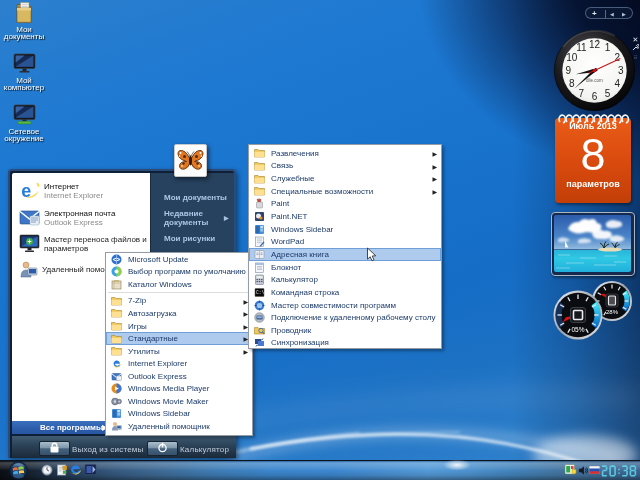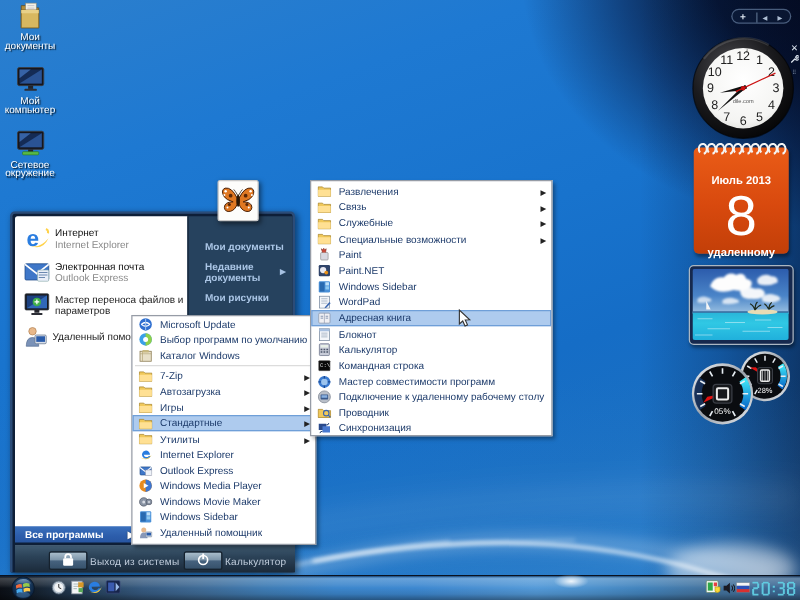--- a/index.html
+++ b/index.html
@@ -21,21 +21,21 @@
 #sm-left{position:absolute;left:2px;top:2px;width:138px;height:249px;background:#fff;border-radius:2px 0 0 0;padding-top:4px}
 #sm-right{position:absolute;left:140px;top:2px;width:84px;height:249px;background:#26425e;border-left:1px solid #17293d}
 .sml-item{display:flex;align-items:center;padding:3px 2px 3px 7px;color:#1b1b1b;font-size:8px;line-height:9px}
 .sml-item svg{flex:0 0 auto;margin-right:4px}
 .sml-item b{display:block;font-weight:normal;color:#0c0c0c}
 .sml-item span{display:block;color:#8a8a8a}
 .sml-item .two{width:104px}
 .smr-item{position:absolute;left:13px;font-size:8px;font-weight:bold;color:#abc6e6;white-space:nowrap}
 .smr-arr{position:absolute;left:60px;top:5px;font-size:6px;color:#a6c1e2}
 #sm-allprog{position:absolute;left:2px;top:250px;width:224px;height:13px;background:linear-gradient(to bottom,#3a70bd,#2c5dab 60%,#2856a2);color:#fff;font-size:8px;line-height:13px}
-#sm-allprog b{margin-left:8px}
+#sm-allprog b{margin-left:28px}
 #ap-orb{position:absolute;left:90px;top:0;width:11px;height:13px}
 #ap-orb i{position:absolute;left:0;top:0;font-size:8px;line-height:13px;font-style:normal;color:#fff;text-shadow:0 0 1px #123}
 #sm-logoff{position:absolute;left:2px;top:265px;width:224px;height:22px;border-top:1px solid rgba(140,180,215,.35);background:linear-gradient(to bottom,#3d566 0%,#2c4052 40%,#22323f 75%,#1a2836 100%);background:linear-gradient(to bottom,#3e5970 0%,#2b4257 40%,#223447 75%,#1a2938 100%);color:#c2cedd;font-size:8px}
 .lo-btn{position:absolute;top:4px;width:31px;height:15px;border-radius:2px;background:linear-gradient(#aabecc 0%,#7e96aa 45%,#46627e 52%,#36516b 100%);border:1px solid #16222e;text-align:center}
 .lo-btn svg{margin-top:0px}
 .lo-txt{position:absolute;top:8px;white-space:nowrap;letter-spacing:.2px}
 #avatar{position:absolute;left:174px;top:144px;width:33px;height:33px;background:#fdfdfb;border:1px solid #c8c8c8;border-radius:2px;padding:2px;box-shadow:1.5px 2px 4px rgba(0,0,0,.5)}
 
 .menu{position:absolute;background:#fff;border:1px solid #969ca6;box-shadow:2px 2px 3px rgba(0,0,0,.35);padding-top:0}
 .mi{position:relative;height:12.55px;flex:0 0 auto;display:flex;align-items:center;white-space:nowrap;color:#1c3a6a;font-size:8px;padding-left:5px}
@@ -430,23 +430,23 @@
         <path d="M19,10 a3.2,4 0 1 1 3,1"></path>
         <path d="M26,10 a3.2,4 0 1 1 3,1"></path>
         <path d="M33,10 a3.2,4 0 1 1 3,1"></path>
         <path d="M40,10 a3.2,4 0 1 1 3,1"></path>
         <path d="M47,10 a3.2,4 0 1 1 3,1"></path>
         <path d="M54,10 a3.2,4 0 1 1 3,1"></path>
         <path d="M61,10 a3.2,4 0 1 1 3,1"></path>
         <path d="M68,10 a3.2,4 0 1 1 3,1"></path>
   </g>
  </svg>
- <div style="text-align:center;color:#fff;font-size:9px;font-weight:bold;margin-top:21px">Июль 2013</div>
+ <div style="text-align:center;color:#fff;font-size:9px;font-weight:bold;margin-top:3px">Июль 2013</div>
  <div style="text-align:center;color:#fff;font-size:45px;line-height:41px;margin-top:3px;font-weight:normal">8</div>
- <div style="text-align:center;color:#fff;font-size:9px;font-weight:bold;margin-top:4px">удаленному</div>
+ <div style="text-align:center;color:#fff;font-size:9px;font-weight:bold;margin-top:4px">параметров</div>
 </div>
 
 <div class="abs" style="left:551px;top:212px;width:84px;height:64px;border:1.5px solid #aab6c2;border-radius:4px;background:#16294e;padding:2px;box-shadow:1px 2px 3px rgba(0,0,0,.4)">
 <svg width="77" height="57" viewBox="0 0 77 57" style="border-radius:2px">
  <defs>
   <linearGradient id="sky" x1="0" y1="0" x2="0" y2="1">
           <stop offset="0%" stop-color="#2c5cac"></stop>
           <stop offset="60%" stop-color="#4a84c8"></stop>
           <stop offset="100%" stop-color="#9cc2e2"></stop>
         </linearGradient>

